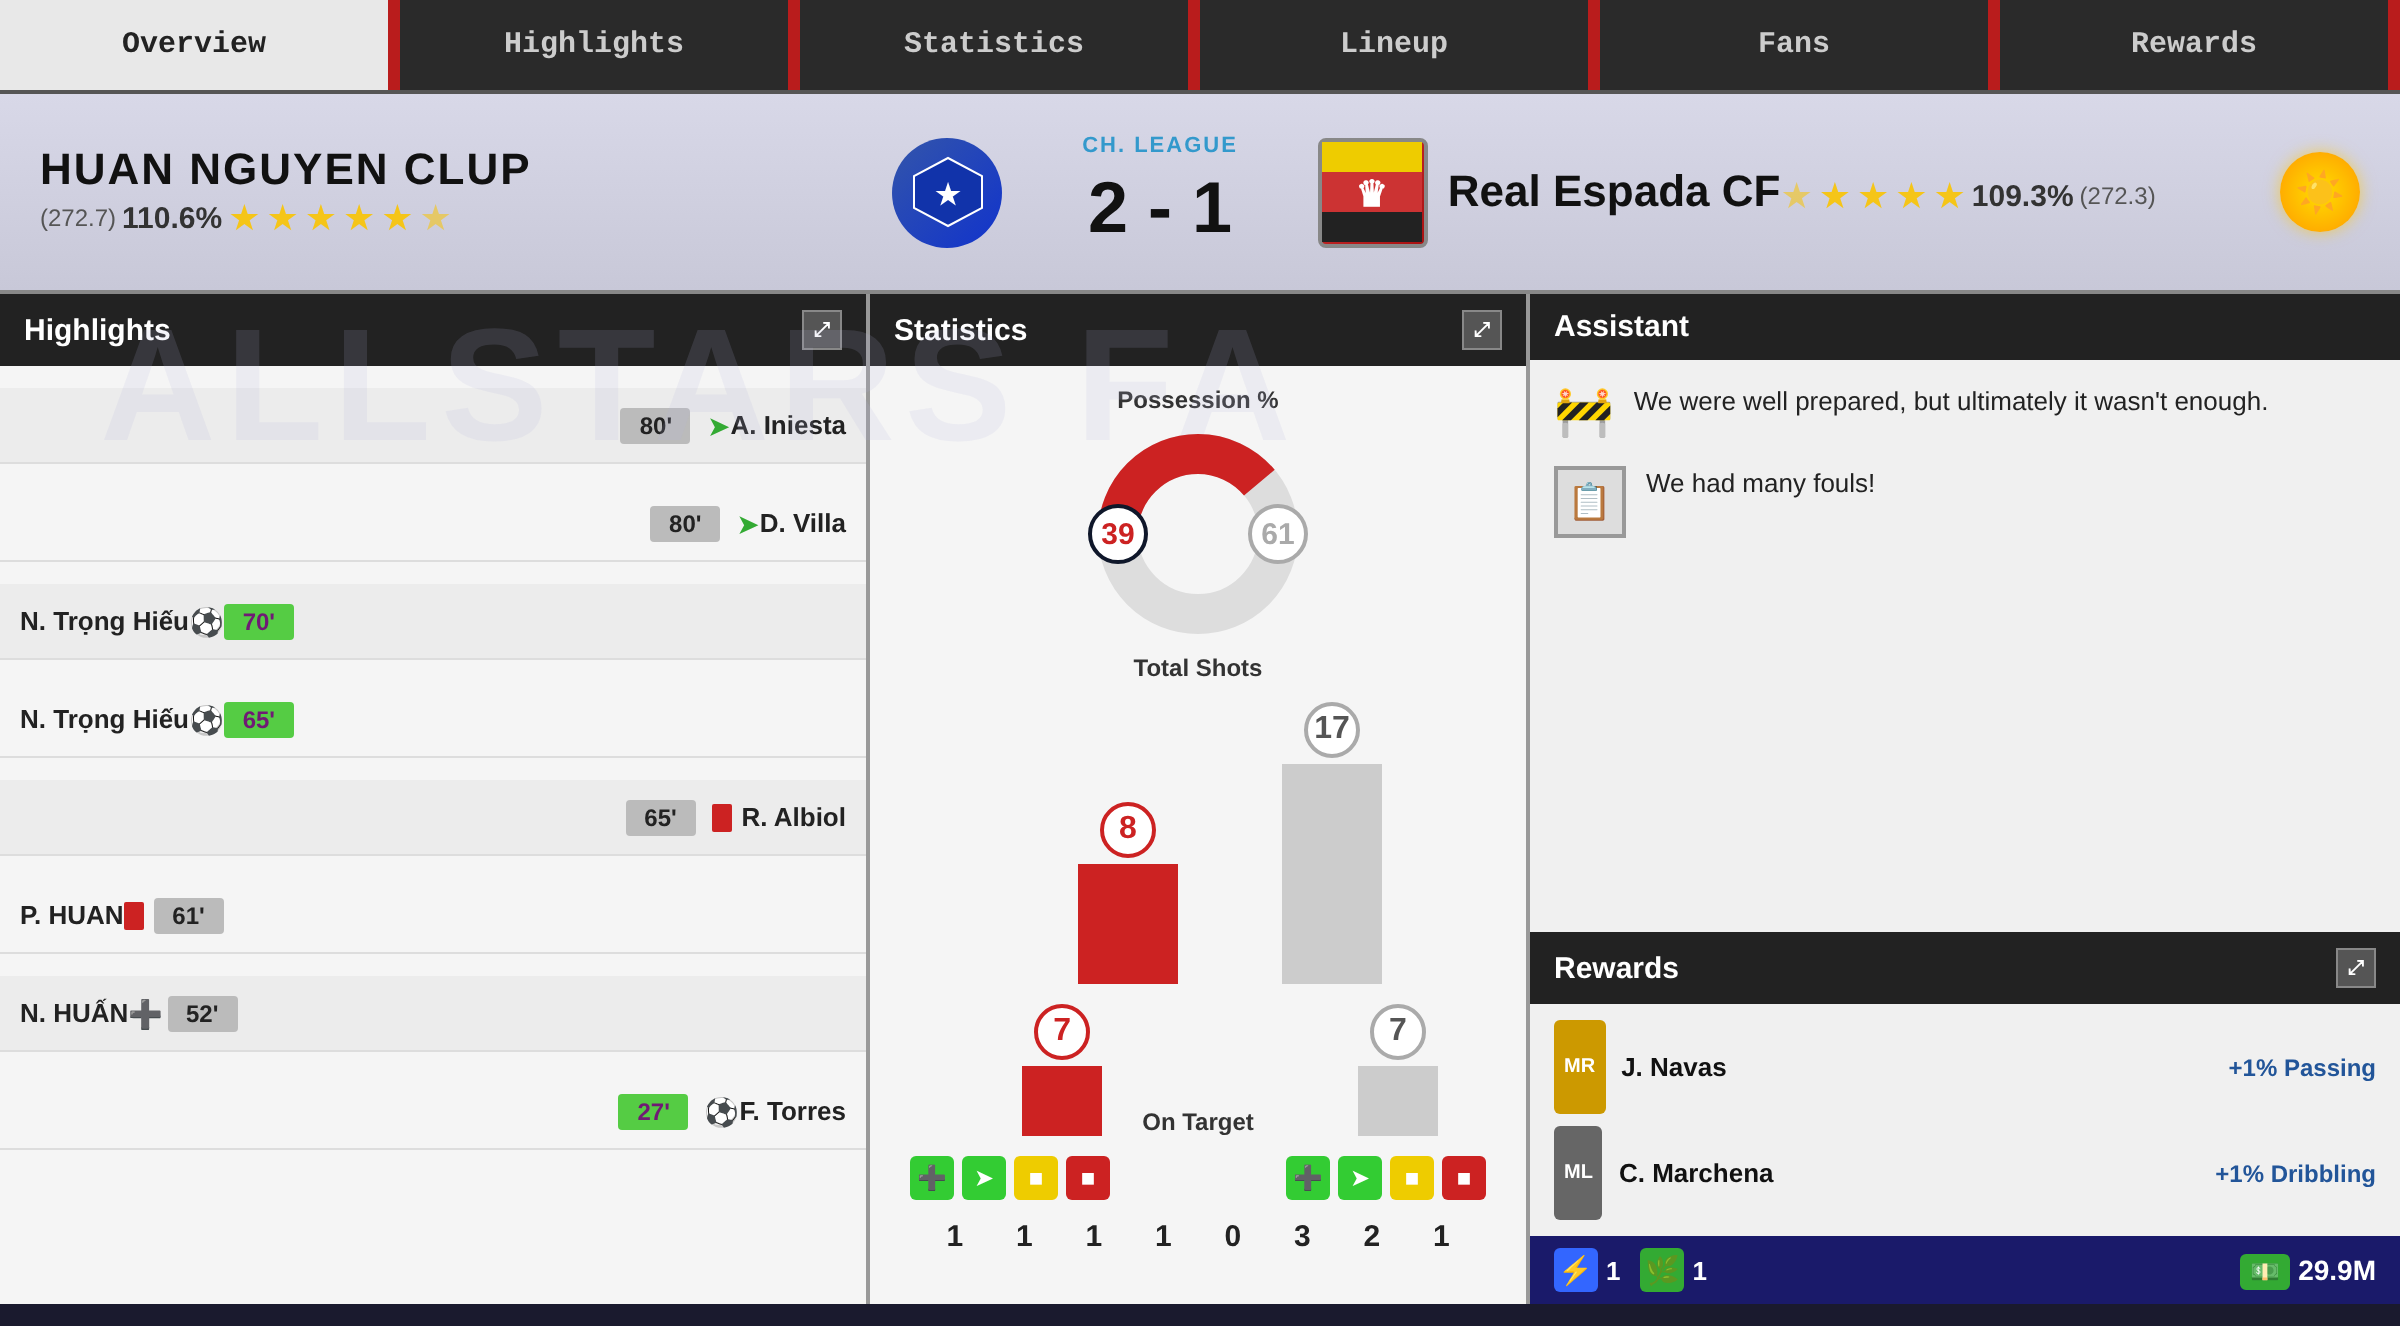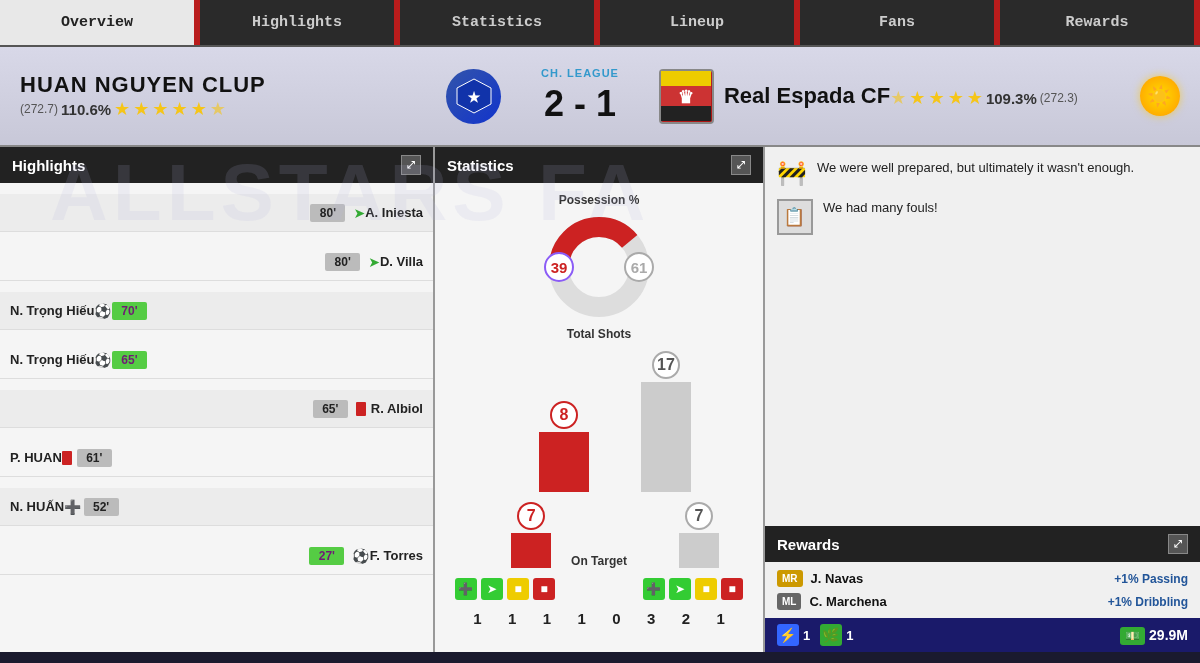--- a/index.html
+++ b/index.html
@@ -301,21 +301,21 @@
       display: flex;
       align-items: center;
       gap: 8px;
       font-size: 13px;
     }
     .reward-badge {
       font-size: 10px;
       font-weight: 900;
       background: #cc9900;
       color: #fff;
-      padding: 3px 5px;
+      padding: 18px 5px;
       border-radius: 3px;
       min-width: 24px;
     }
     .reward-badge.ml { background: #666; }
     .reward-name { font-weight: bold; color: #111; flex: 1; }
     .reward-bonus { color: #225599; font-weight: bold; font-size: 12px; }
 
     .reward-bottom {
       background: #1a1a6a;
       padding: 6px 12px;
@@ -512,21 +512,21 @@
       <div style="position:relative; width:120px; height:100px; display:flex; align-items:center; justify-content:center;">
         <svg width="120" height="100" viewBox="0 0 120 100">
 
           <circle cx="60" cy="50" r="40" fill="none" stroke="#ddd" stroke-width="20"></circle>
 
           <circle cx="60" cy="50" r="40" fill="none" stroke="#cc2222" stroke-width="20" stroke-dasharray="97.9 153.1" stroke-dashoffset="63" transform="rotate(-90 60 50)"></circle>
         </svg>
         <div style="position:absolute;left:5px;top:50%;transform:translateY(-50%);
           font-weight:900;font-size:15px;color:#cc2222;background:#fff;border-radius:50%;
           width:30px;height:30px;display:flex;align-items:center;justify-content:center;
-          border:2px solid #8b5cf6;">39</div>
+          border:2px solid #0f172a;">39</div>
         <div style="position:absolute;right:5px;top:50%;transform:translateY(-50%);
           font-weight:900;font-size:15px;color:#aaa;background:#fff;border-radius:50%;
           width:30px;height:30px;display:flex;align-items:center;justify-content:center;
           border:2px solid #aaa;">61</div>
       </div>
 
       <div class="stat-label">Total Shots</div>
       <div class="shots-bar-row">
         <div class="bar-wrapper">
           <div class="bar-val red">8</div>
@@ -573,20 +573,23 @@
         <span class="stat-num">0</span>
         <span class="stat-num">3</span>
         <span class="stat-num">2</span>
         <span class="stat-num">1</span>
       </div>
 
     </div>
   </div>
 
   <div class="panel-assistant">
+    <div class="panel-header">
+      <span>Assistant</span>
+    </div>
     <div class="assistant-content">
 
       <div class="assistant-message">
         <div style="font-size:24px;flex-shrink:0;">🚧</div>
         <div class="assistant-msg-text">We were well prepared, but ultimately it wasn't enough.</div>
       </div>
 
       <div class="assistant-message">
         <div class="assistant-icon-box">📋</div>
         <div class="assistant-msg-text">We had many fouls!</div>

